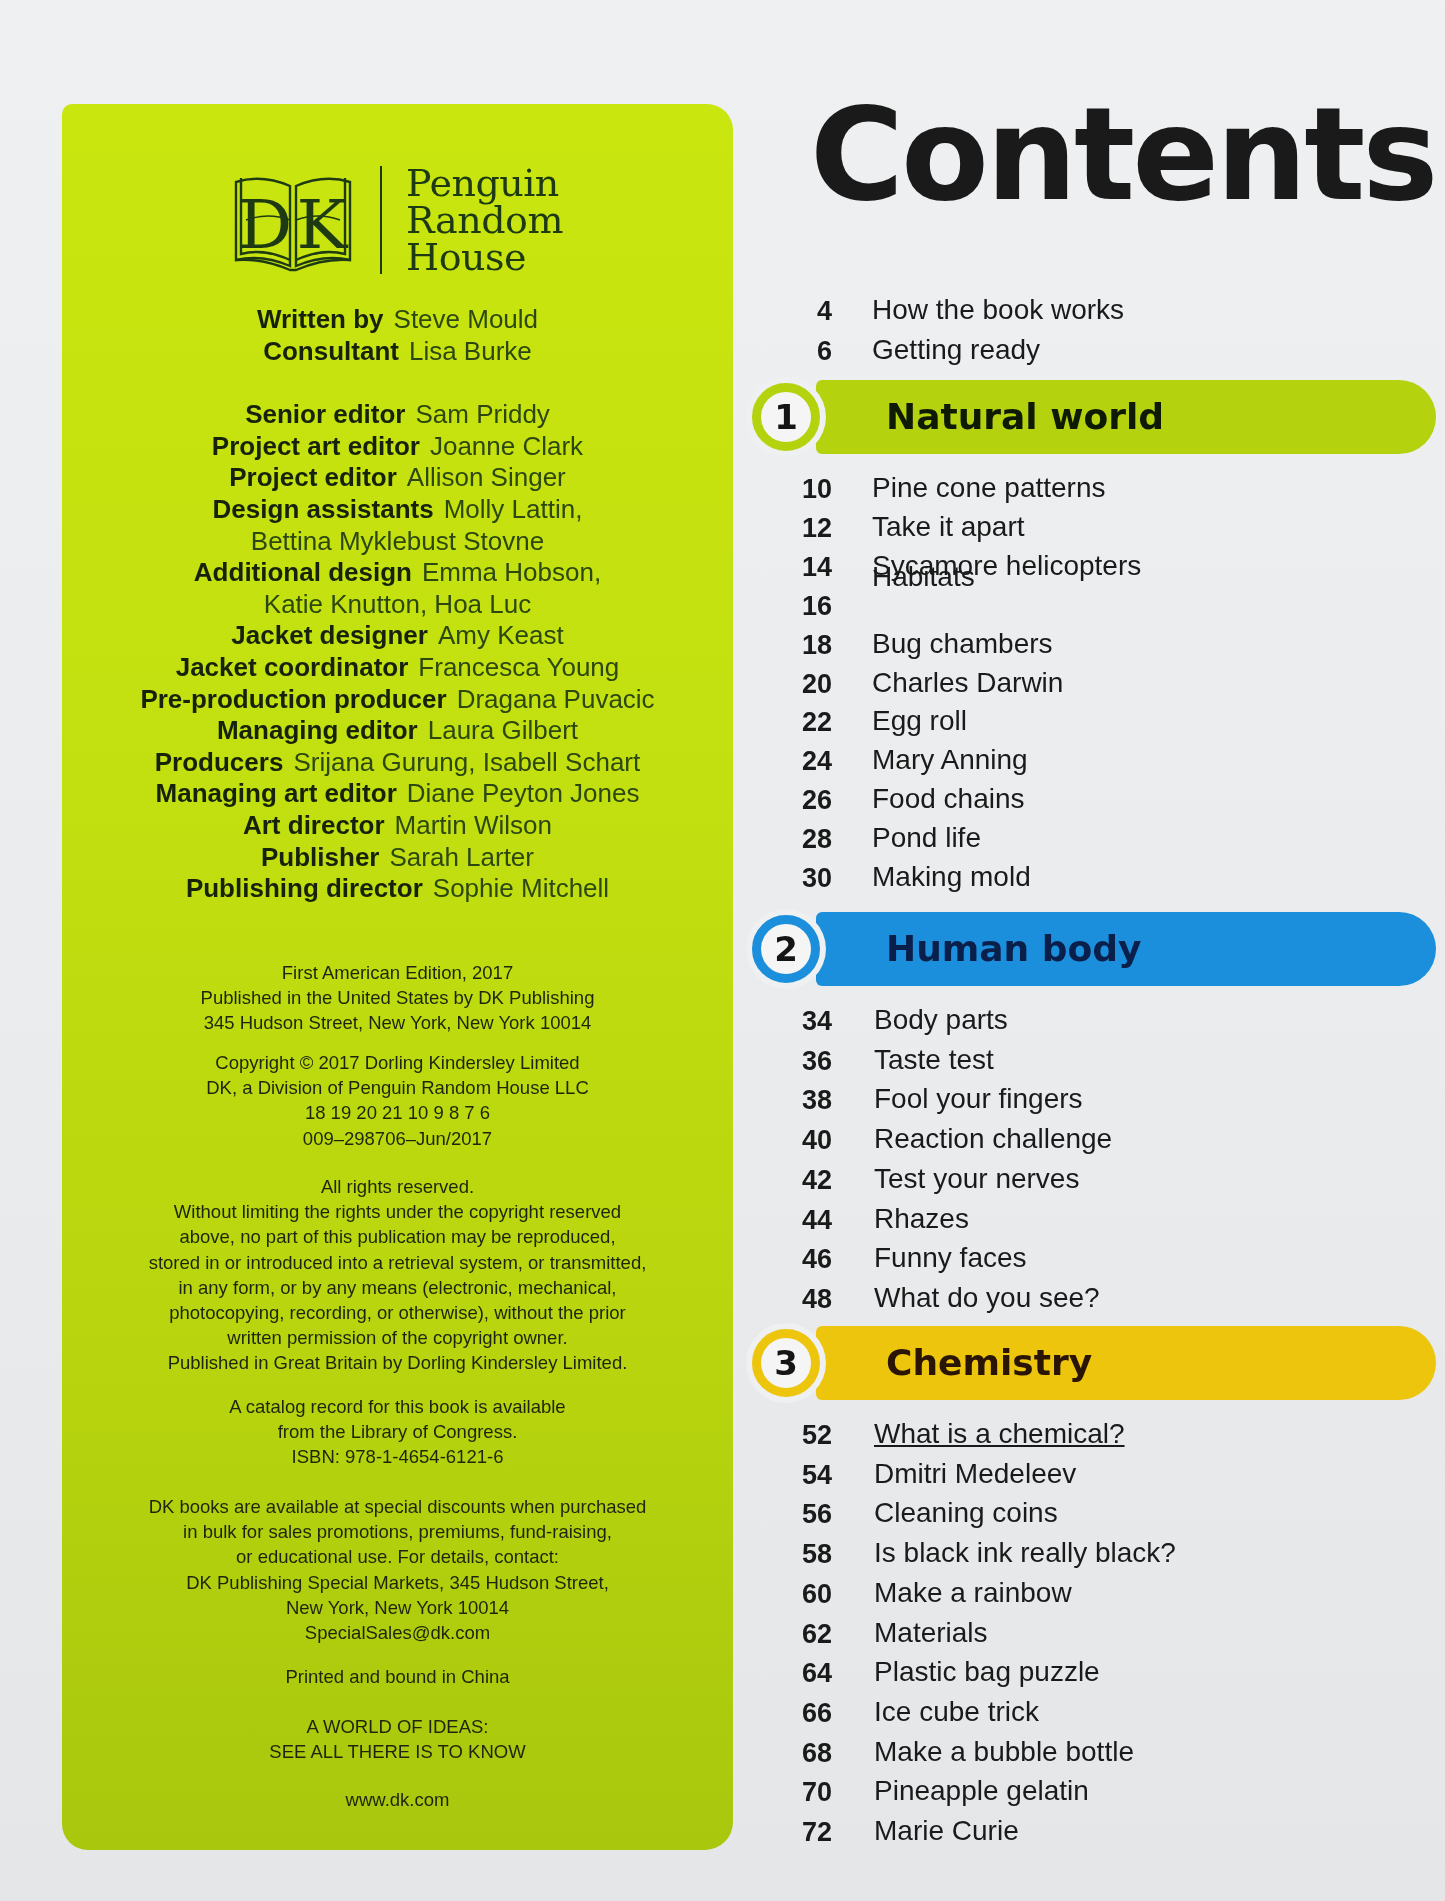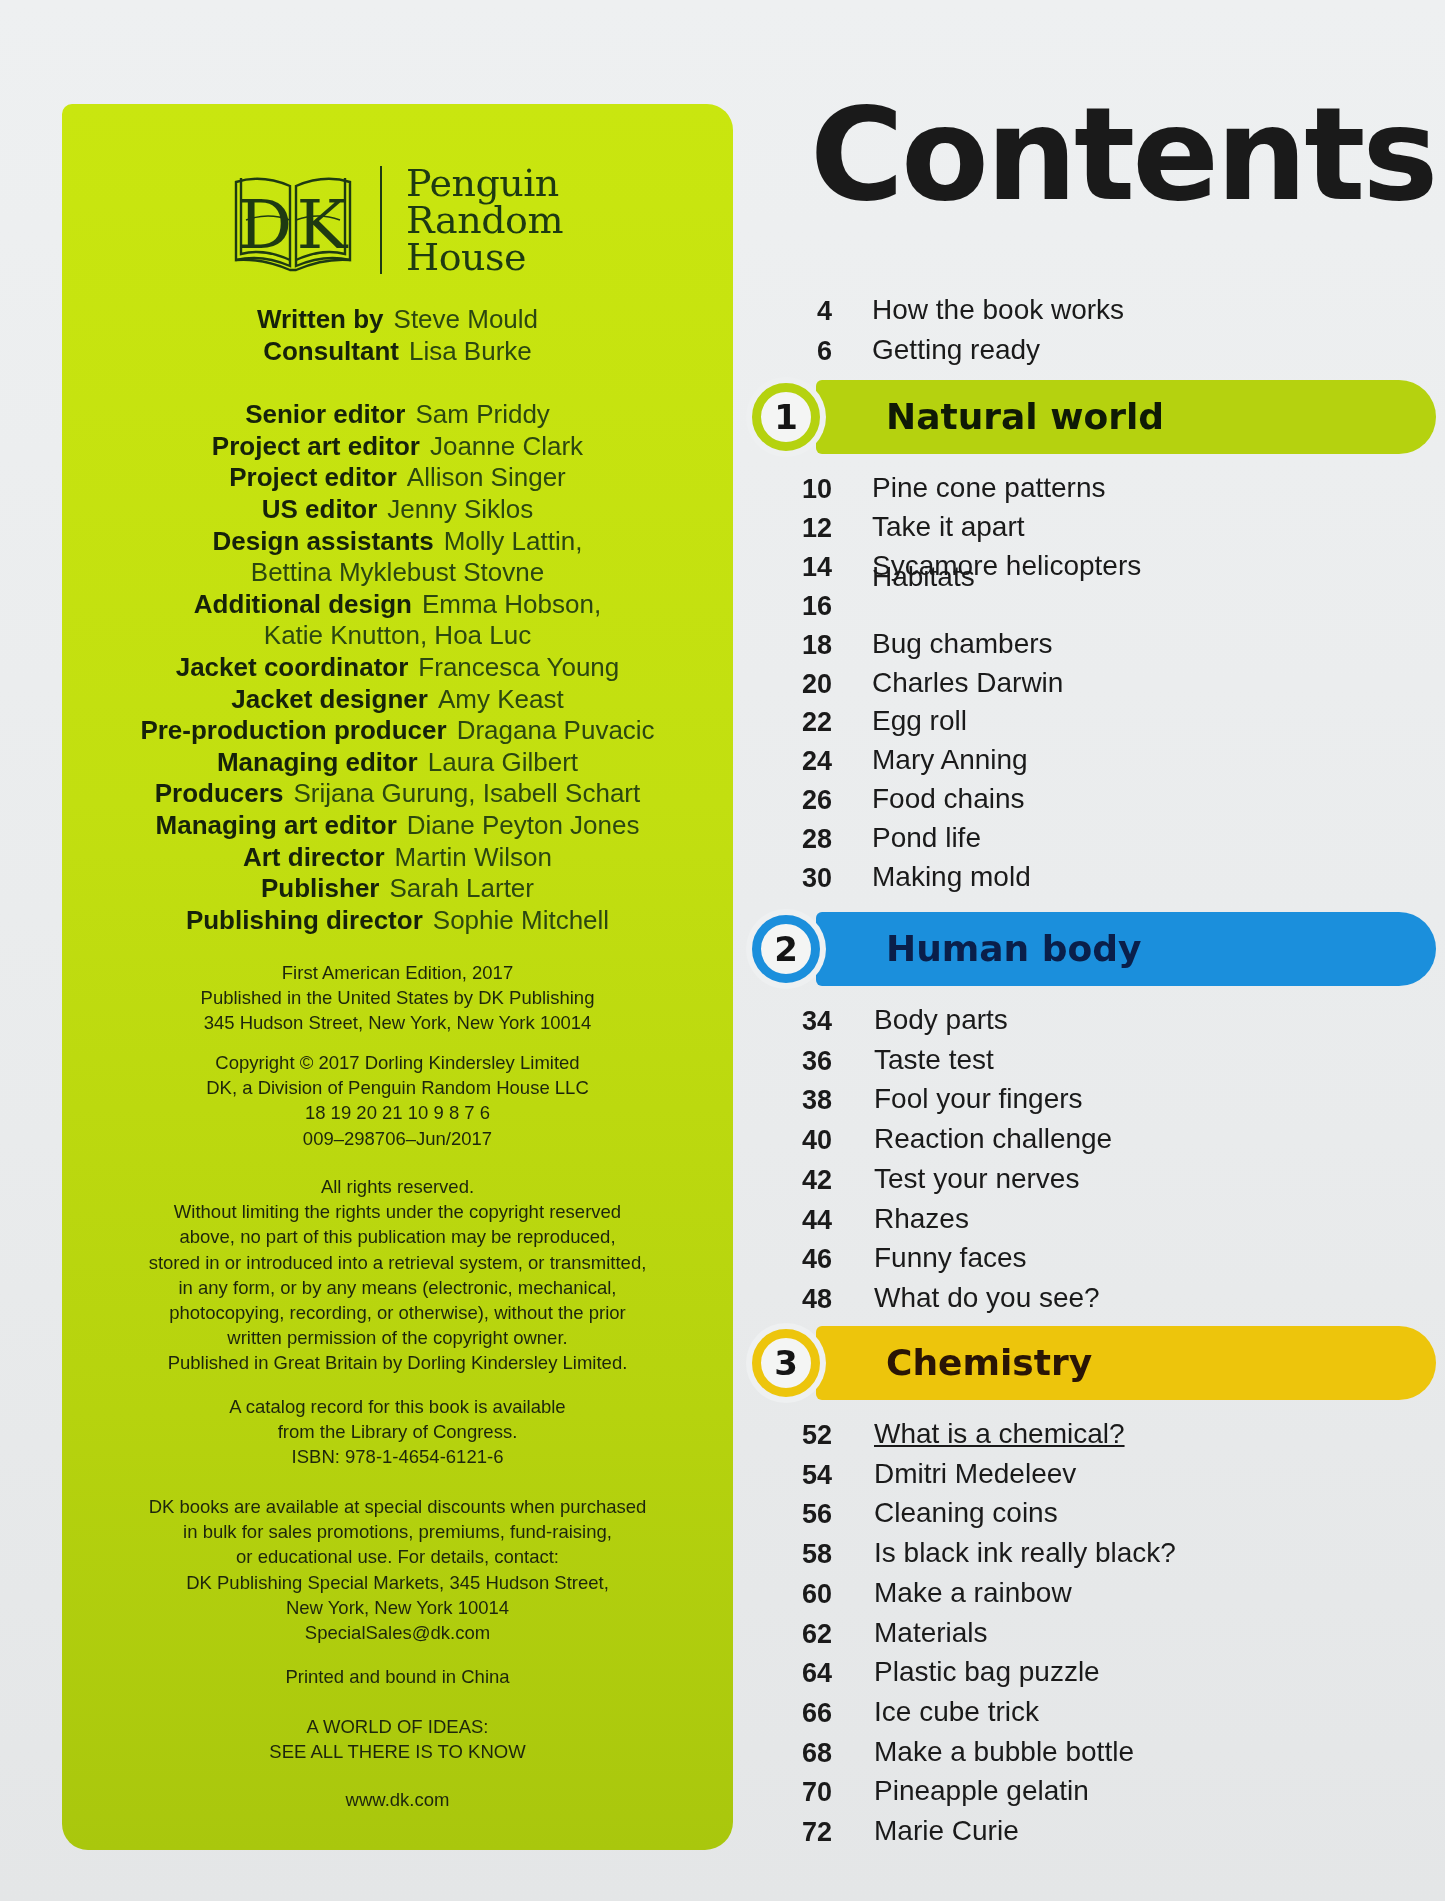--- a/index.html
+++ b/index.html
@@ -102,27 +102,26 @@
     </div>
   </div>
 
   <div class="credits">
     <div class="credit-line"><span class="credit-role">Written by</span><span class="credit-name">Steve Mould</span></div>
     <div class="credit-line"><span class="credit-role">Consultant</span><span class="credit-name">Lisa Burke</span></div>
     <div class="credit-gap"></div>
     <div class="credit-line"><span class="credit-role">Senior editor</span><span class="credit-name">Sam Priddy</span></div>
     <div class="credit-line"><span class="credit-role">Project art editor</span><span class="credit-name">Joanne Clark</span></div>
     <div class="credit-line"><span class="credit-role">Project editor</span><span class="credit-name">Allison Singer</span></div>
-    <div class="credit-line"><span class="credit-role">US editor</span><span class="credit-name">Jenny Siklos</span></div>
     <div class="credit-line"><span class="credit-role">Design assistants</span><span class="credit-name">Molly Lattin,</span></div>
     <div class="credit-line credit-cont">Bettina Myklebust Stovne</div>
     <div class="credit-line"><span class="credit-role">Additional design</span><span class="credit-name">Emma Hobson,</span></div>
     <div class="credit-line credit-cont">Katie Knutton, Hoa Luc</div>
+    <div class="credit-line"><span class="credit-role">Jacket designer</span><span class="credit-name">Amy Keast</span></div>
     <div class="credit-line"><span class="credit-role">Jacket coordinator</span><span class="credit-name">Francesca Young</span></div>
-    <div class="credit-line"><span class="credit-role">Jacket designer</span><span class="credit-name">Amy Keast</span></div>
     <div class="credit-line"><span class="credit-role">Pre-production producer</span><span class="credit-name">Dragana Puvacic</span></div>
     <div class="credit-line"><span class="credit-role">Managing editor</span><span class="credit-name">Laura Gilbert</span></div>
     <div class="credit-line"><span class="credit-role">Producers</span><span class="credit-name">Srijana Gurung, Isabell Schart</span></div>
     <div class="credit-line"><span class="credit-role">Managing art editor</span><span class="credit-name">Diane Peyton Jones</span></div>
     <div class="credit-line"><span class="credit-role">Art director</span><span class="credit-name">Martin Wilson</span></div>
     <div class="credit-line"><span class="credit-role">Publisher</span><span class="credit-name">Sarah Larter</span></div>
     <div class="credit-line"><span class="credit-role">Publishing director</span><span class="credit-name">Sophie Mitchell</span></div>
   </div>
 
   <div class="imprint" style="top:856px;">

